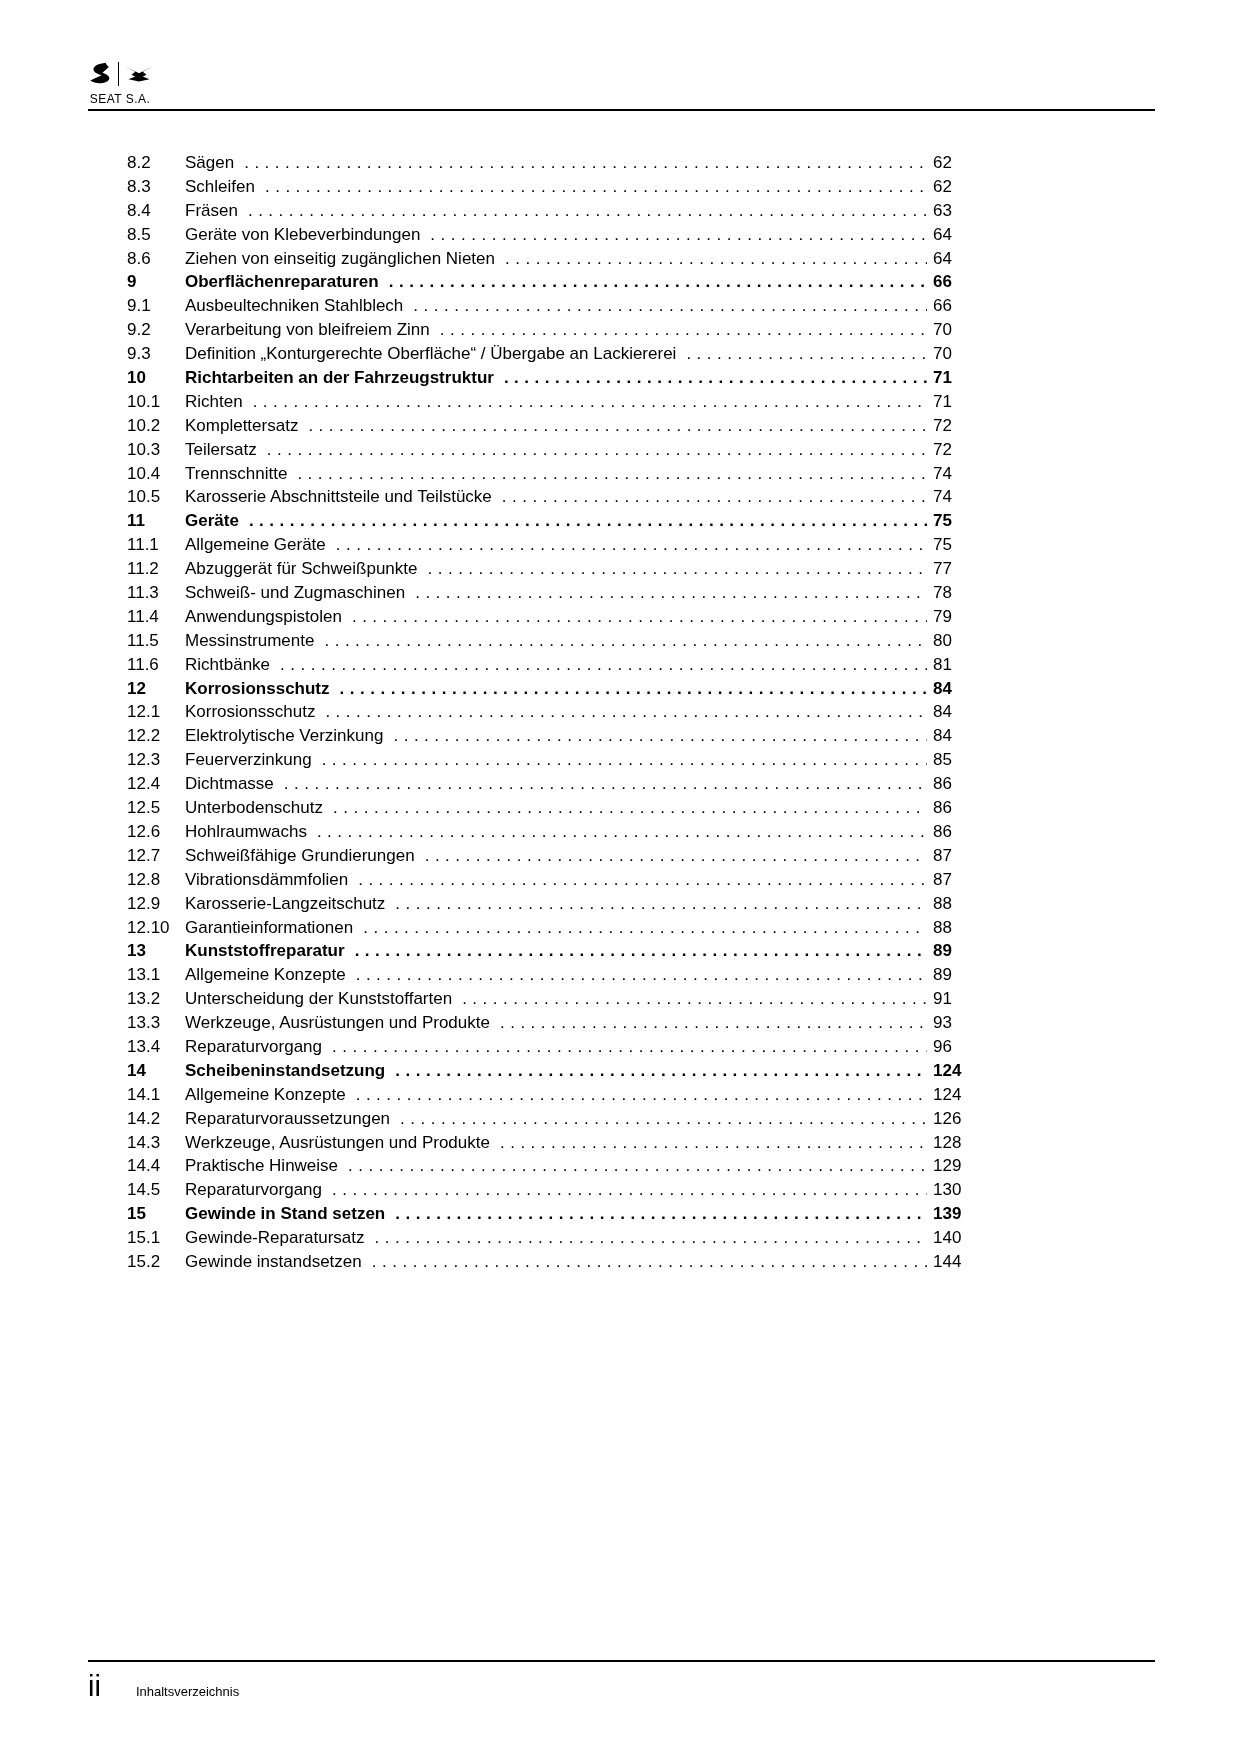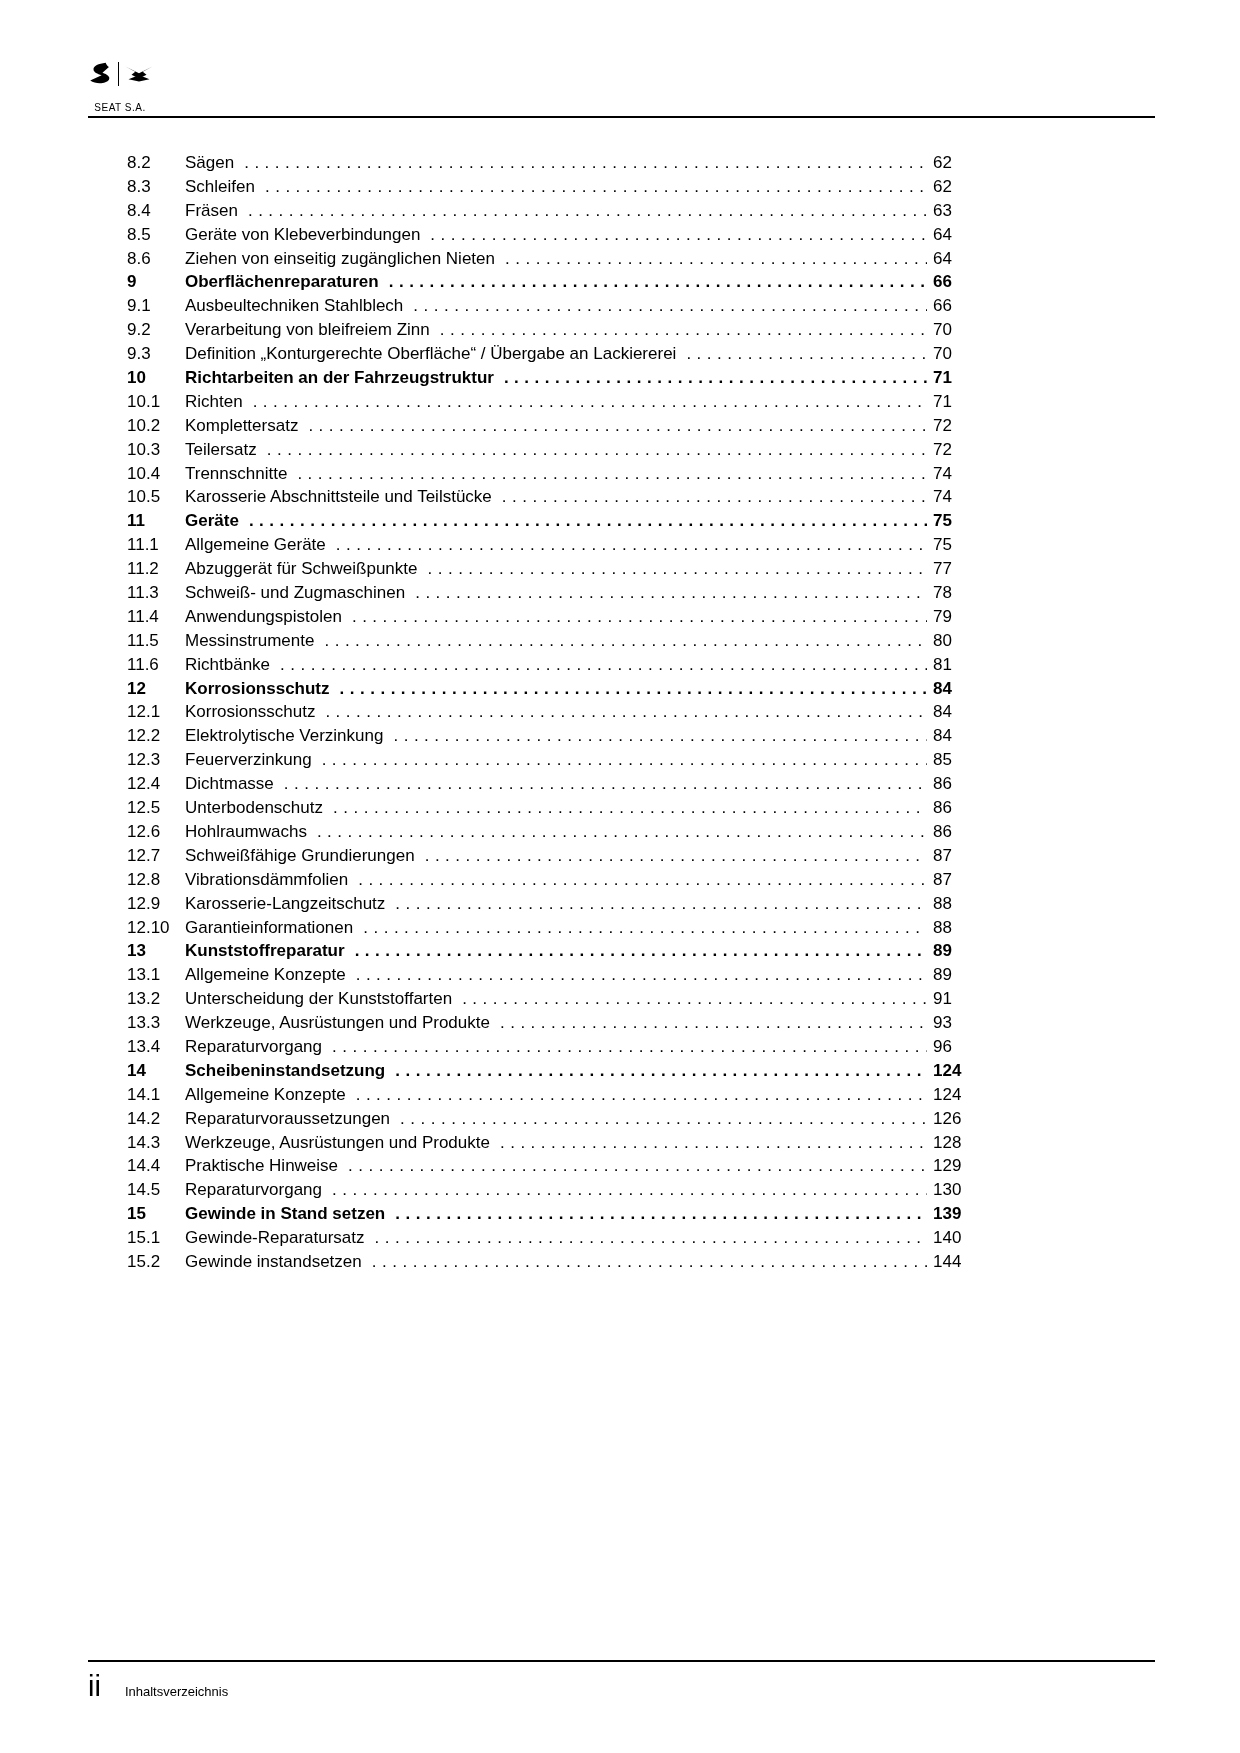--- a/index.html
+++ b/index.html
@@ -12,21 +12,21 @@
     overflow: hidden;
   }
   .page { position: absolute; inset: 0; width: 1240px; height: 1753px; background: #fff; }
 
   
   .header { position: absolute; left: 88px; top: 58px; width: 1067px; }
   .header-row { display: flex; align-items: flex-end; }
   .logo-block { display: flex; flex-direction: column; align-items: center; width: 64px; flex: none; }
   .logo-icons { display: flex; align-items: center; gap: 5px; height: 32px; }
   .logo-divider { width: 1px; height: 24px; background: #000; }
-  .brand-name { font-size: 10px; letter-spacing: 0.5px; margin-top: 12px; white-space: nowrap; }
+  .brand-name { font-size: 12px; letter-spacing: 0.5px; margin-top: 2px; white-space: nowrap; }
   .doc-title { font-size: 17.5px; margin-left: 14px; padding-bottom: 12px; white-space: nowrap; }
   .header-rule { border-bottom: 2px solid #000; margin-top: 3px; }
 
   
   .toc { position: absolute; left: 127px; top: 151px; width: 850px; font-size: 17px; }
   .toc-row { display: flex; align-items: baseline; line-height: 23.9px; height: 23.9px; white-space: nowrap; }
   .toc-row.bold { font-weight: bold; }
   .toc-row .num { flex: none; width: 58px; }
   .toc-row .ttl { flex: none; }
   .toc-row .leader {
@@ -36,21 +36,21 @@
     margin: 0 6px 0 10px;
     letter-spacing: 5.5px;
   }
   .toc-row .pg { flex: none; min-width: 44px; text-align: left; }
 
   
   .footer { position: absolute; left: 88px; top: 1660px; width: 1067px; }
   .footer-rule { border-bottom: 2px solid #000; }
   .footer-row { display: flex; align-items: baseline; margin-top: 10px; }
   .folio { font-size: 29px; line-height: 28px; }
-  .footer-label { font-size: 13px; margin-left: 24px; }
+  .footer-label { font-size: 13px; margin-left: 35px; }
 
   svg { display: block; }
 </style>
 </head>
 <body>
 
 <div class="page">
 
   <div class="header">
     <div class="header-row">

